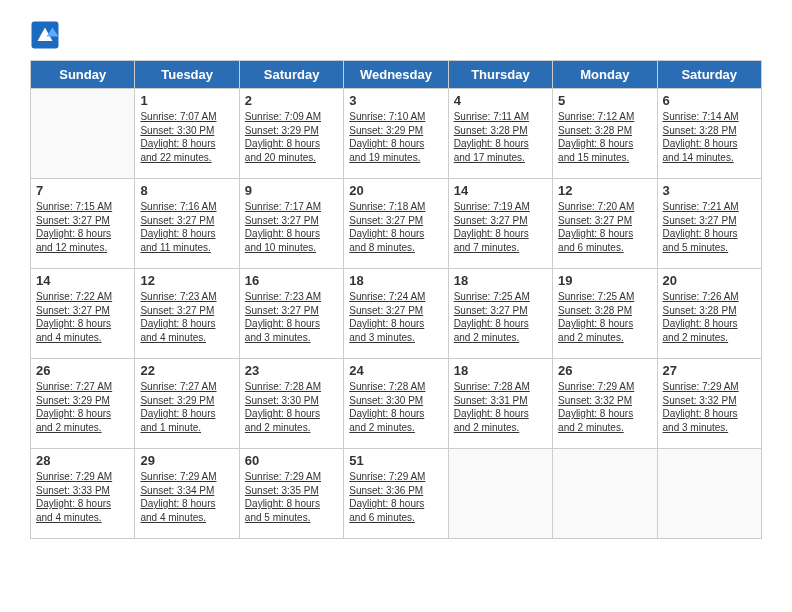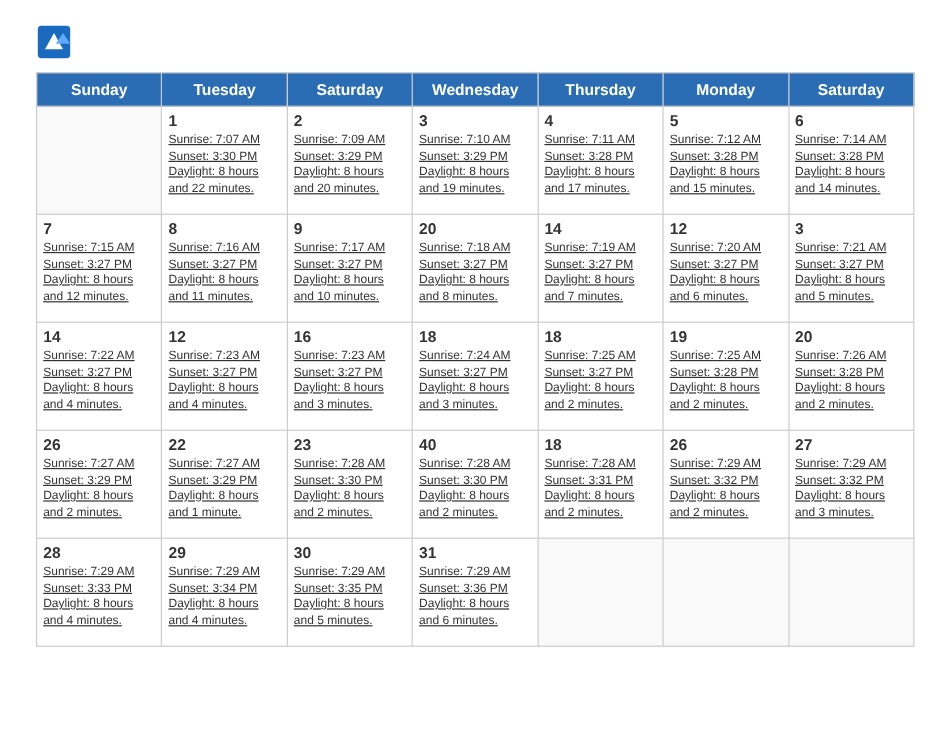--- a/index.html
+++ b/index.html
@@ -220,21 +220,21 @@
         </td>
         <td>
           <span class="day-num">22</span>
           <div class="cell-content">Sunrise: 7:27 AM<br>Sunset: 3:29 PM<br>Daylight: 8 hours and 1 minute.</div>
         </td>
         <td>
           <span class="day-num">23</span>
           <div class="cell-content">Sunrise: 7:28 AM<br>Sunset: 3:30 PM<br>Daylight: 8 hours and 2 minutes.</div>
         </td>
         <td>
-          <span class="day-num">40</span>
+          <span class="day-num">24</span>
           <div class="cell-content">Sunrise: 7:28 AM<br>Sunset: 3:30 PM<br>Daylight: 8 hours and 2 minutes.</div>
         </td>
         <td>
           <span class="day-num">18</span>
           <div class="cell-content">Sunrise: 7:28 AM<br>Sunset: 3:31 PM<br>Daylight: 8 hours and 2 minutes.</div>
         </td>
         <td>
           <span class="day-num">26</span>
           <div class="cell-content">Sunrise: 7:29 AM<br>Sunset: 3:32 PM<br>Daylight: 8 hours and 2 minutes.</div>
         </td>
@@ -246,25 +246,25 @@
       <tr>
         <td>
           <span class="day-num">28</span>
           <div class="cell-content">Sunrise: 7:29 AM<br>Sunset: 3:33 PM<br>Daylight: 8 hours and 4 minutes.</div>
         </td>
         <td>
           <span class="day-num">29</span>
           <div class="cell-content">Sunrise: 7:29 AM<br>Sunset: 3:34 PM<br>Daylight: 8 hours and 4 minutes.</div>
         </td>
         <td>
-          <span class="day-num">30</span>
+          <span class="day-num">60</span>
           <div class="cell-content">Sunrise: 7:29 AM<br>Sunset: 3:35 PM<br>Daylight: 8 hours and 5 minutes.</div>
         </td>
         <td>
-          <span class="day-num">31</span>
+          <span class="day-num">51</span>
           <div class="cell-content">Sunrise: 7:29 AM<br>Sunset: 3:36 PM<br>Daylight: 8 hours and 6 minutes.</div>
         </td>
         <td class="empty-cell"></td>
         <td class="empty-cell"></td>
         <td class="empty-cell"></td>
       </tr>
     </tbody>
 </table>
 
 </body></html>

